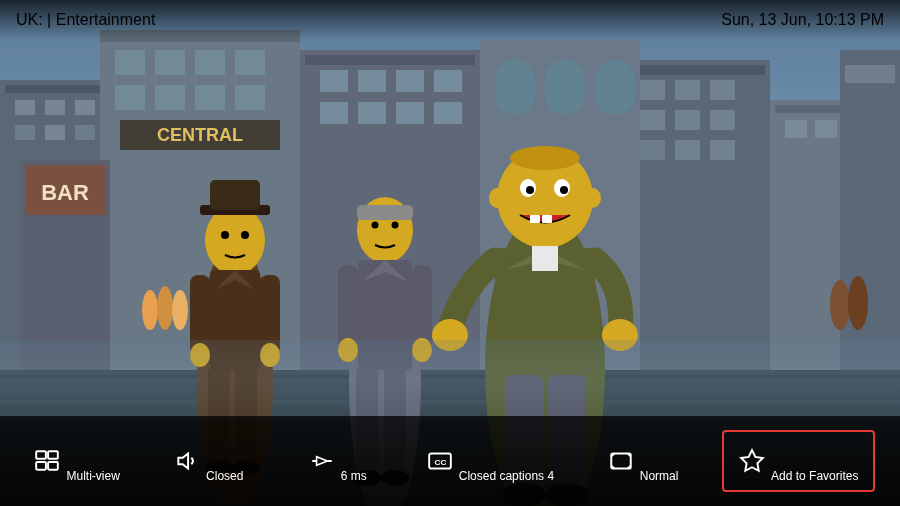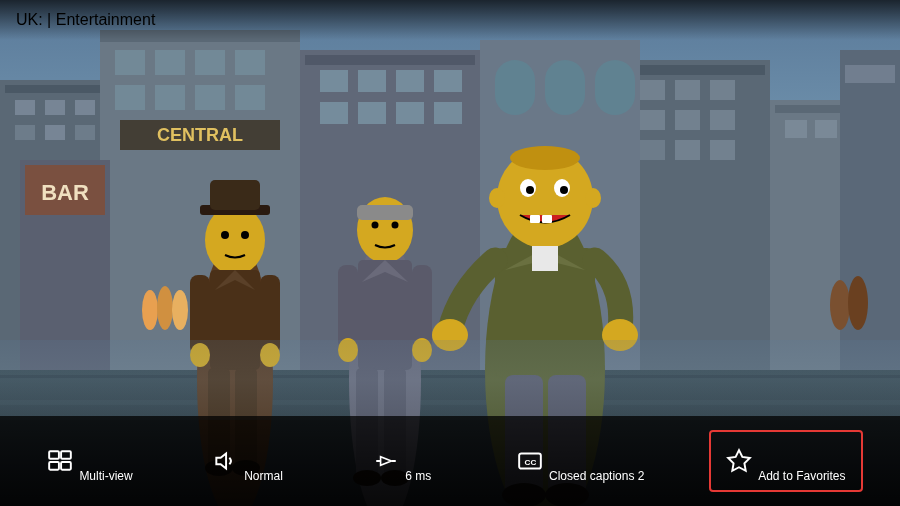--- a/index.html
+++ b/index.html
@@ -312,58 +312,66 @@
   <ellipse cx="165" cy="308" rx="8" ry="22" fill="#d09040"></ellipse>
   <ellipse cx="180" cy="310" rx="8" ry="20" fill="#e8b060"></ellipse>
   <ellipse cx="840" cy="305" rx="10" ry="25" fill="#7a5030"></ellipse>
   <ellipse cx="858" cy="303" rx="10" ry="27" fill="#6a4020"></ellipse>
 
   <rect x="0" y="340" width="900" height="80" fill="url(#skyGrad)" opacity="0.2"></rect>
 </svg>
 
 <div id="top-bar">
   <span id="channel-info-el">UK: | Entertainment</span>
+  <span id="datetime-el">Sun, 13 Jun, 10:13 PM</span>
 </div>
 
 <div id="bottom-bar">
 
   <div class="ctrl-item">
     <svg class="ctrl-svg" viewBox="0 0 24 24">
       <rect x="2" y="3" width="9" height="7" rx="1" stroke="white" stroke-width="1.8" fill="none"></rect>
       <rect x="13" y="3" width="9" height="7" rx="1" stroke="white" stroke-width="1.8" fill="none"></rect>
       <rect x="2" y="13" width="9" height="7" rx="1" stroke="white" stroke-width="1.8" fill="none"></rect>
       <rect x="13" y="13" width="9" height="7" rx="1" stroke="white" stroke-width="1.8" fill="none"></rect>
     </svg>
     <span class="ctrl-label">Multi-view</span>
   </div>
 
   <div class="ctrl-item">
     <svg class="ctrl-svg" viewBox="0 0 24 24">
       <polygon points="4,9 4,15 8,15 13,19 13,5 8,9" stroke="white" stroke-width="1.8" fill="none"></polygon>
       <path d="M16 9 Q19 12 16 15" stroke="white" stroke-width="1.8" fill="none"></path>
     </svg>
-    <span class="ctrl-label">Normal</span>
+    <span class="ctrl-label">Closed</span>
   </div>
 
   <div class="ctrl-item">
     <svg class="ctrl-svg" viewBox="0 0 24 24">
       <path d="M3 12 L7 12 M17 12 L21 12" stroke="white" stroke-width="1.8"></path>
       <polygon points="7,8 7,16 17,12" stroke="white" stroke-width="1.5" fill="none"></polygon>
     </svg>
     <span class="ctrl-label">6 ms</span>
   </div>
 
   <div class="ctrl-item">
     <svg class="ctrl-svg" viewBox="0 0 24 24">
       <rect x="2" y="5" width="20" height="14" rx="2" stroke="white" stroke-width="1.8" fill="none"></rect>
       <text x="7" y="16" fill="white" font-size="7.5" font-weight="bold" font-family="Arial" stroke="none">CC</text>
     </svg>
-    <span class="ctrl-label">Closed captions 2</span>
-  </div>
-
+    <span class="ctrl-label">Closed captions 4</span>
+  </div>
+
+  <div class="ctrl-item">
+    <svg class="ctrl-svg" viewBox="0 0 24 24">
+      <rect x="3" y="5" width="18" height="14" rx="1.5" stroke="white" stroke-width="1.8" fill="none"></rect>
+      <path d="M3 8 L6 5 M21 8 L18 5 M3 16 L6 19 M21 16 L18 19" stroke="white" stroke-width="1.5"></path>
+    </svg>
+    <span class="ctrl-label">Normal</span>
+  </div>
 
 
   <div class="ctrl-item focused">
     <svg class="ctrl-svg" viewBox="0 0 24 24">
       <polygon points="12,2 15.09,8.26 22,9.27 17,14.14 18.18,21.02 12,17.77 5.82,21.02 7,14.14 2,9.27 8.91,8.26" stroke="white" stroke-width="1.8" fill="none"></polygon>
     </svg>
     <span class="ctrl-label">Add to Favorites</span>
   </div>
 
 

